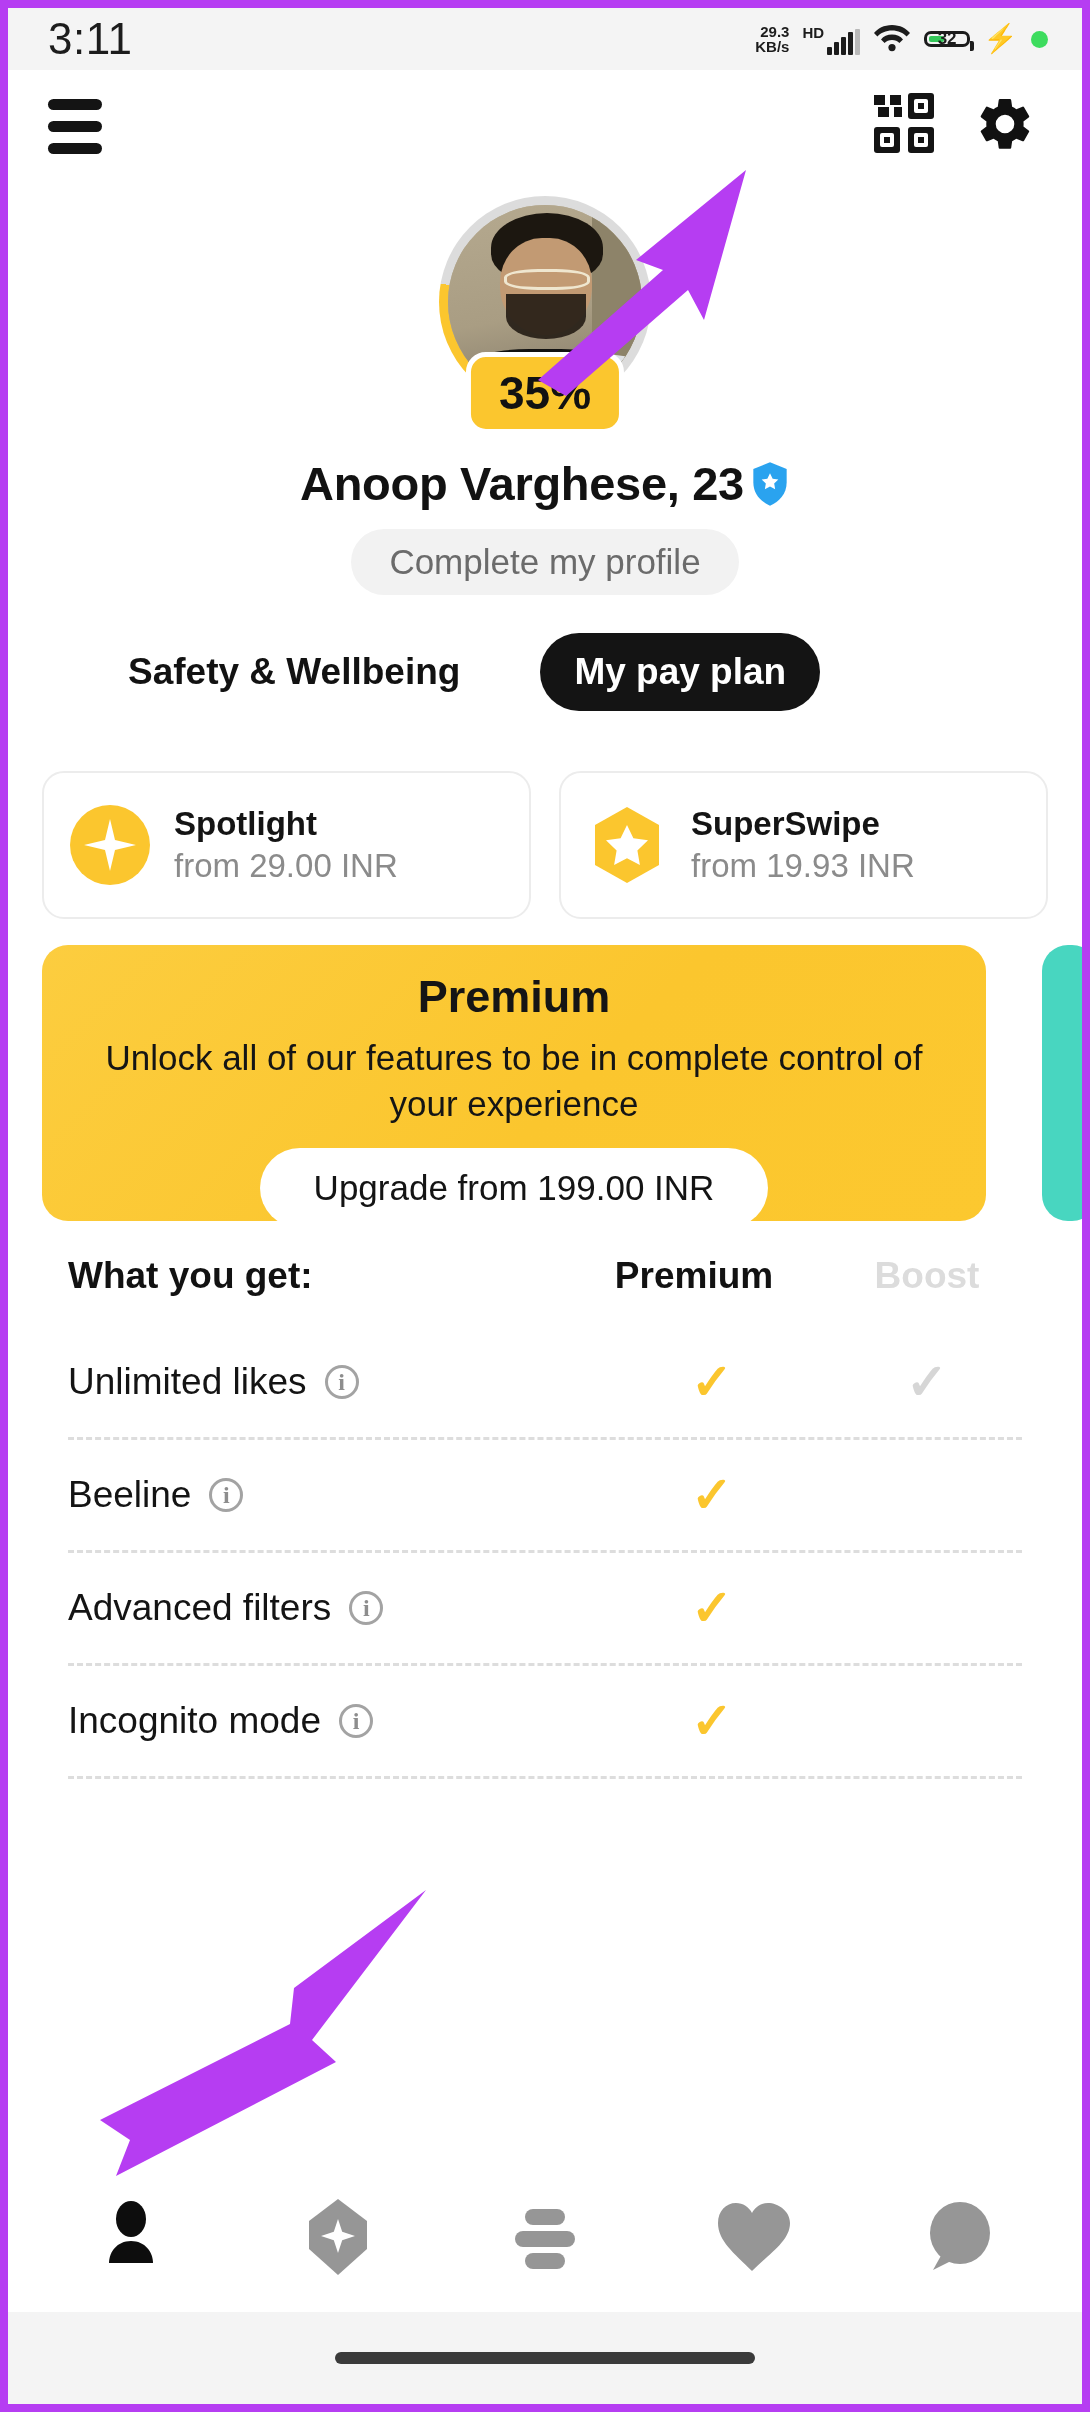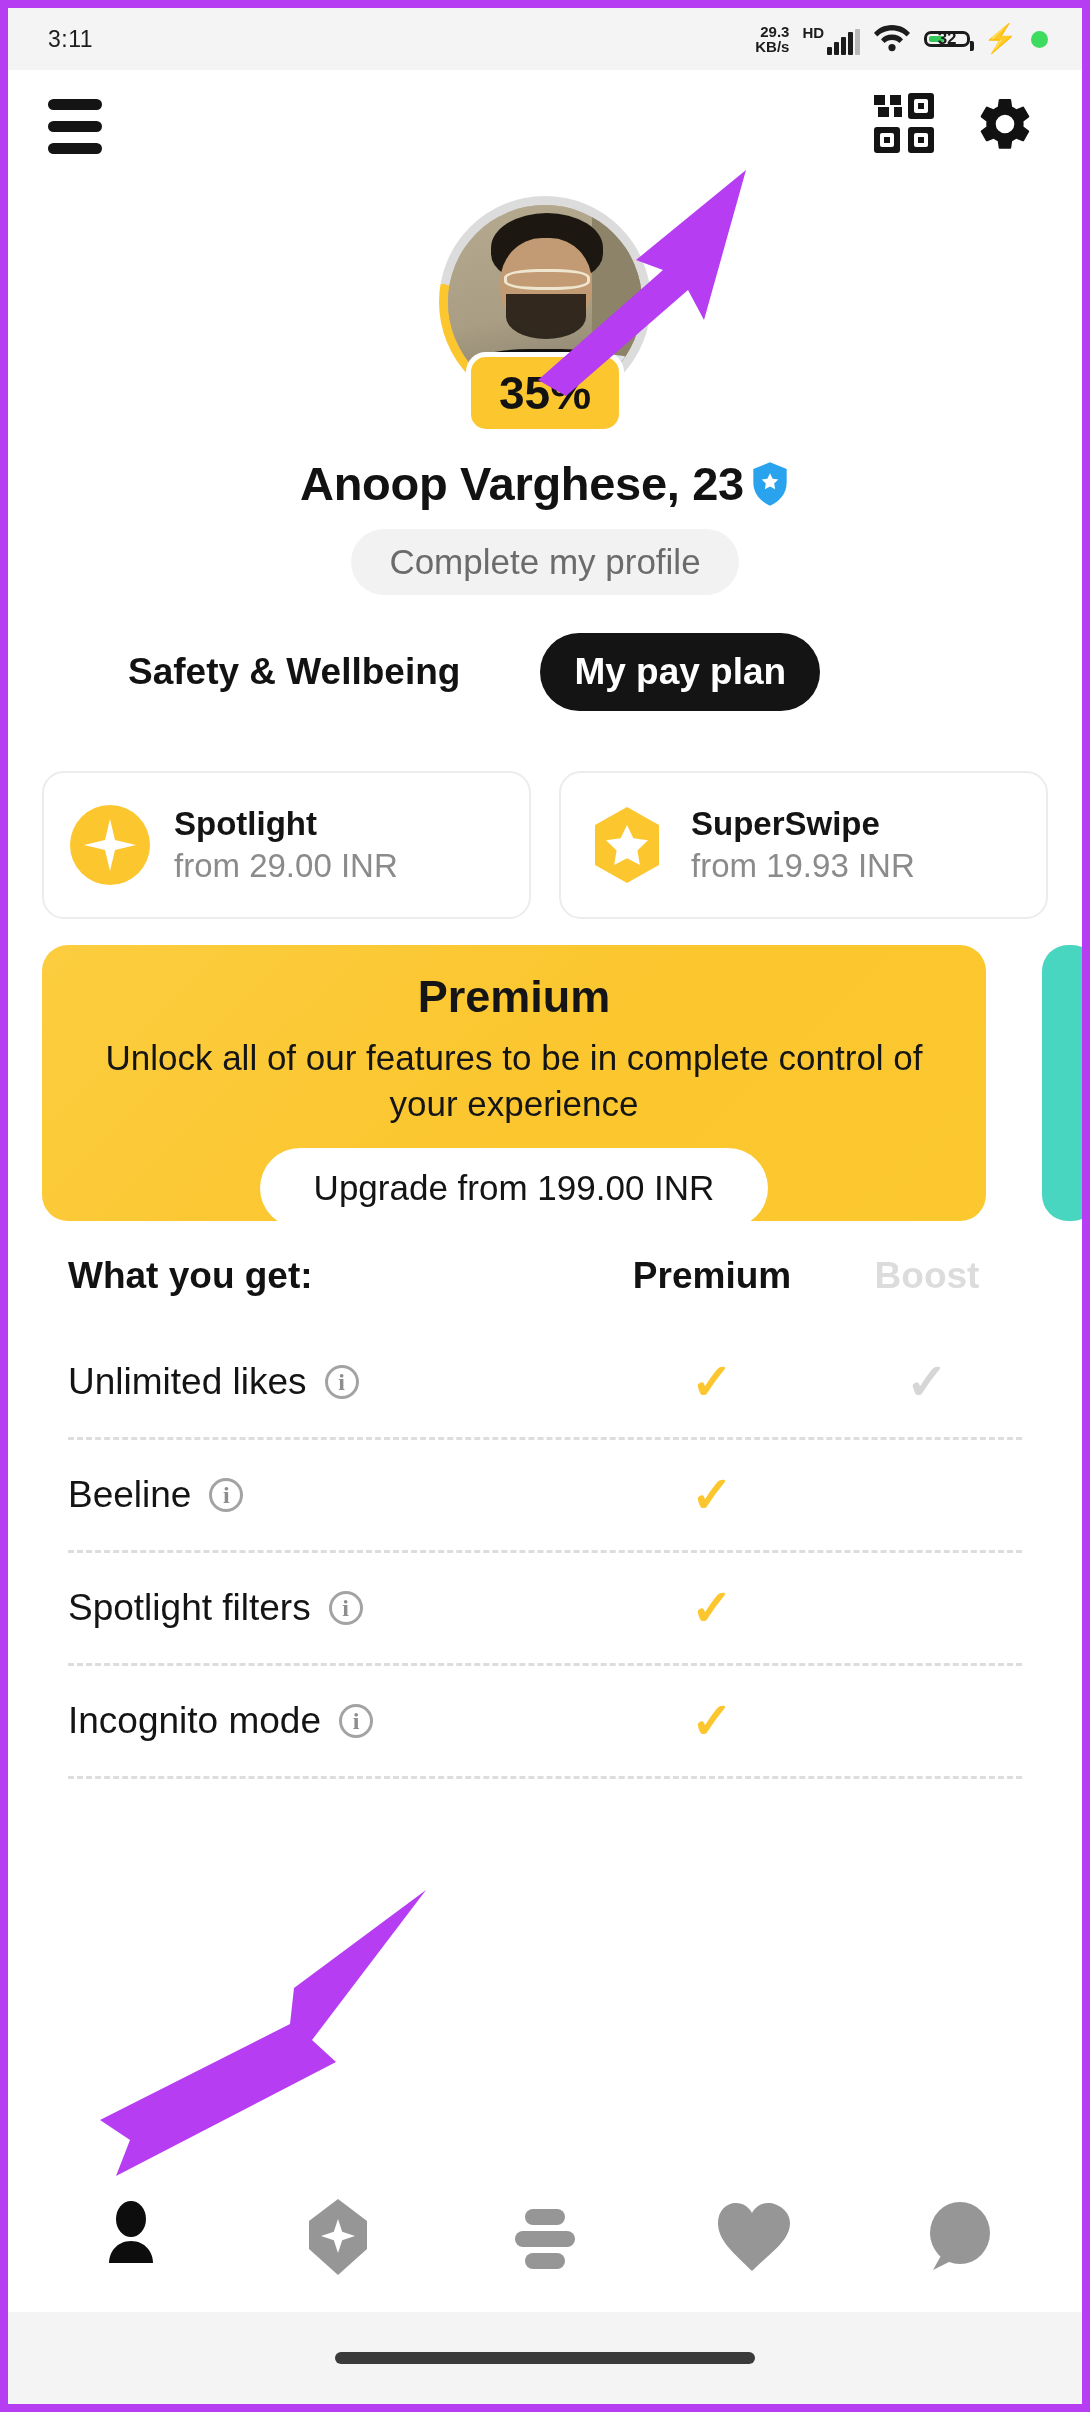--- a/index.html
+++ b/index.html
@@ -17,21 +17,21 @@
     overflow: hidden;
   }
 
   
   .statusbar {
     height: 62px;
     background: #f4f4f4;
     display: flex; align-items: center; justify-content: space-between;
     padding: 0 34px 0 40px;
   }
-  .status-time { font-size: 23px; color: #1c1c1c; letter-spacing: .5px; }
+  .status-time { font-size: 44px; color: #1c1c1c; letter-spacing: .5px; }
   .status-right { display: flex; align-items: center; gap: 13px; }
   .netspeed { font-size: 15px; line-height: 15px; color: #1c1c1c; text-align: right; font-weight: 600;}
   .hd-sig { display: flex; align-items: flex-end; gap: 3px; }
   .hd { font-size: 15px; font-weight: 700; color: #1c1c1c; margin-bottom: 14px;}
   .bars { display: flex; align-items: flex-end; gap: 2px; height: 26px; }
   .bars i { width: 5px; background: #1c1c1c; display: block; border-radius: 1px;}
   .bars i:nth-child(1){height:8px}.bars i:nth-child(2){height:13px}
   .bars i:nth-child(3){height:18px}.bars i:nth-child(4){height:23px}
   .bars i:nth-child(5){height:26px;background:#b9b9b9}
   .batt {
@@ -110,21 +110,21 @@
     display:inline-block; margin-top:22px; background:#fff; color:#141414;
     font-size:35px; padding:20px 54px; border-radius:46px;
   }
   .peek {
     position:absolute; right:-16px; top:26px; width:56px; height:276px;
     background:#48d6c0; border-radius:26px;
   }
 
   
   .table { padding: 34px 60px 0 60px; }
-  .thead { display:flex; padding-bottom: 30px;}
+  .thead { display:flex; padding-bottom: 30px; gap: 18px;}
   .th-what { flex:1; font-size:37px; font-weight:700; color:#121212;}
   .th-prem { width:240px; text-align:center; font-size:37px; font-weight:700; color:#121212;}
   .th-boost{ width:190px; text-align:center; font-size:37px; font-weight:700; color:#dcdcdc;}
   .trow { display:flex; align-items:center; padding: 30px 0; }
   .trow + .trow { border-top: 3px dashed #dddddd; }
   .tr-label { flex:1; display:flex; align-items:center; gap:18px; font-size:37px; color:#141414;}
   .info-ico { width:34px; height:34px; border:3px solid #a3a3a3; border-radius:50%;
               color:#8d8d8d; font-size:24px; font-weight:700; display:flex; align-items:center;
               justify-content:center; font-family:"Liberation Serif", serif; }
   .tr-prem { width:240px; display:flex; justify-content:center;}
@@ -322,21 +322,21 @@
       <div class="tr-prem">
         <span class="check y">✓</span>
       </div>
       <div class="tr-boost">
         <span class="check g"></span>
       </div>
     </div>
 
     <div class="trow">
       <div class="tr-label">
-        <span>Spotlight filters</span>
+        <span>Advanced filters</span>
         <span class="info-ico">i</span>
       </div>
       <div class="tr-prem">
         <span class="check y">✓</span>
       </div>
       <div class="tr-boost">
         <span class="check g"></span>
       </div>
     </div>
 

